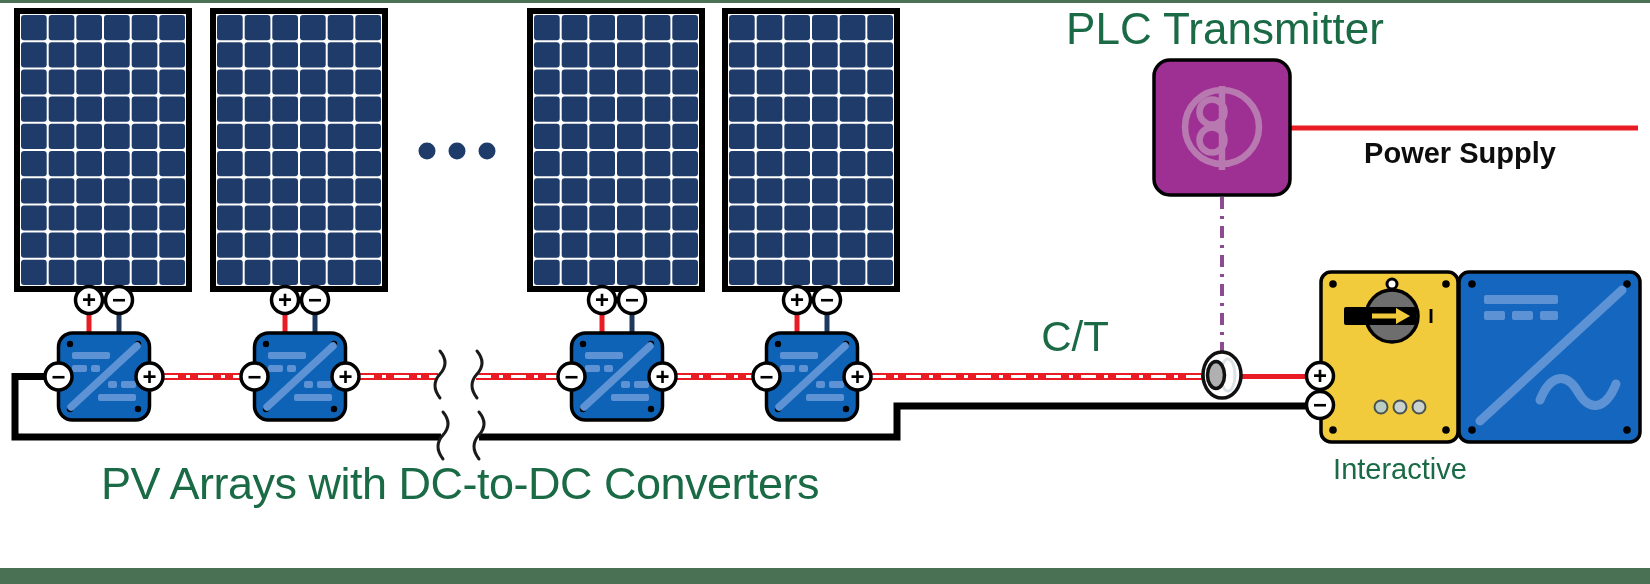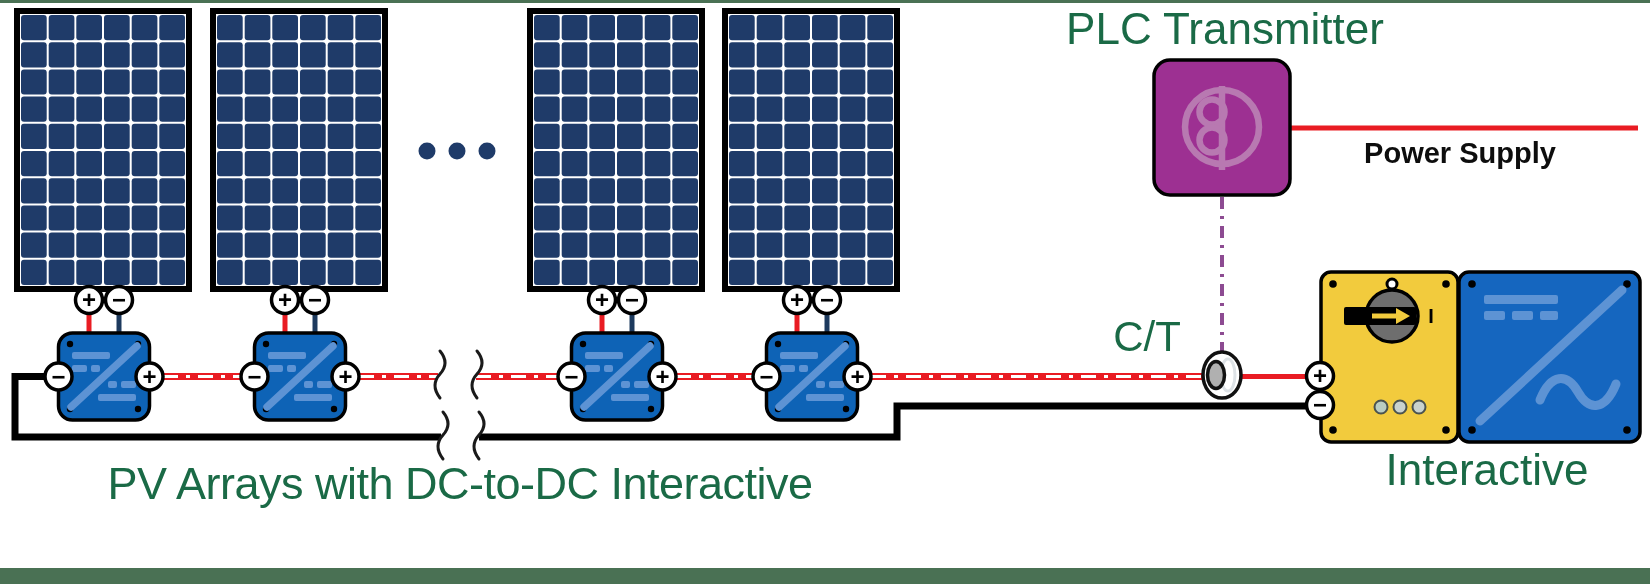--- a/index.html
+++ b/index.html
@@ -5,22 +5,22 @@
   html,body{margin:0;padding:0;background:#fff;}
   .stage{position:relative;width:1650px;height:584px;overflow:hidden;background:#fff;
          font-family:"Liberation Sans",sans-serif;}
   .top-rule{position:absolute;left:0;top:0;width:100%;height:3px;background:var(--green-bar);}
   .bottom-rule{position:absolute;left:0;top:568px;width:100%;height:16px;background:var(--green-bar);}
   svg#diagram{position:absolute;left:0;top:0;}
   .label{position:absolute;text-align:center;color:var(--green-text);}
   .pv-label{left:20px;top:458px;width:880px;font-size:45px;letter-spacing:-0.5px;}
   .plc-label{left:1035px;top:4px;width:380px;font-size:44px;}
   .ps-label{left:1340px;top:137px;width:240px;font-size:29px;font-weight:bold;color:#0d0d0d;}
-  .ct-label{left:1087px;top:313px;width:120px;font-size:42px;}
-  .inv-label{left:1356px;top:444px;width:262px;font-size:44px;line-height:51px;}
+  .ct-label{left:1015px;top:313px;width:120px;font-size:42px;}
+  .inv-label{left:1269px;top:444px;width:262px;font-size:29px;line-height:51px;}
   
   .wire-black{stroke:var(--wire-black);stroke-width:7;fill:none;}
   .wire-red-base{stroke:var(--wire-red);stroke-width:7;fill:none;}
   .wire-red-dash{stroke:#ffffff;stroke-width:3;fill:none;stroke-dasharray:15 8 4 8;}
   .wire-red-solid{stroke:var(--wire-red);stroke-width:5;fill:none;}
   .squiggle{stroke:#1a1a1a;stroke-width:3;fill:none;stroke-linecap:round;}
   .plc-box{fill:var(--plc-purple);stroke:#000;stroke-width:3.5;}
   .plc-sym{stroke:var(--plc-symbol-purple);stroke-width:6.5;fill:none;}
   .plc-dash{stroke:var(--signal-purple);stroke-width:4;fill:none;stroke-dasharray:12 7 3 7;}
   .yellow-box{fill:var(--disconnect-yellow);stroke:#000;stroke-width:3.5;}
@@ -519,21 +519,21 @@
             <text x="766.5" y="384.5" class="tglyph">−</text>
           </g>
           <g>
             <circle cx="857.5" cy="376.5" r="13.5" fill="#fff" stroke="#000" stroke-width="3.5"></circle>
             <text x="857.5" y="384.5" class="tglyph">+</text>
           </g>
         </g>
       </g>
   </svg>
 
-  <div class="label pv-label">PV Arrays with DC-to-DC Interactive</div>
+  <div class="label pv-label">PV Arrays with DC-to-DC Converters</div>
   <div class="label ps-label">Power Supply</div>
   <div class="label plc-label">PLC Transmitter</div>
   <div class="label ct-label">C/T</div>
   <div class="label inv-label">
     <div>Interactive</div>
   </div>
 
   <div class="bottom-rule"></div>
 </div>
 

